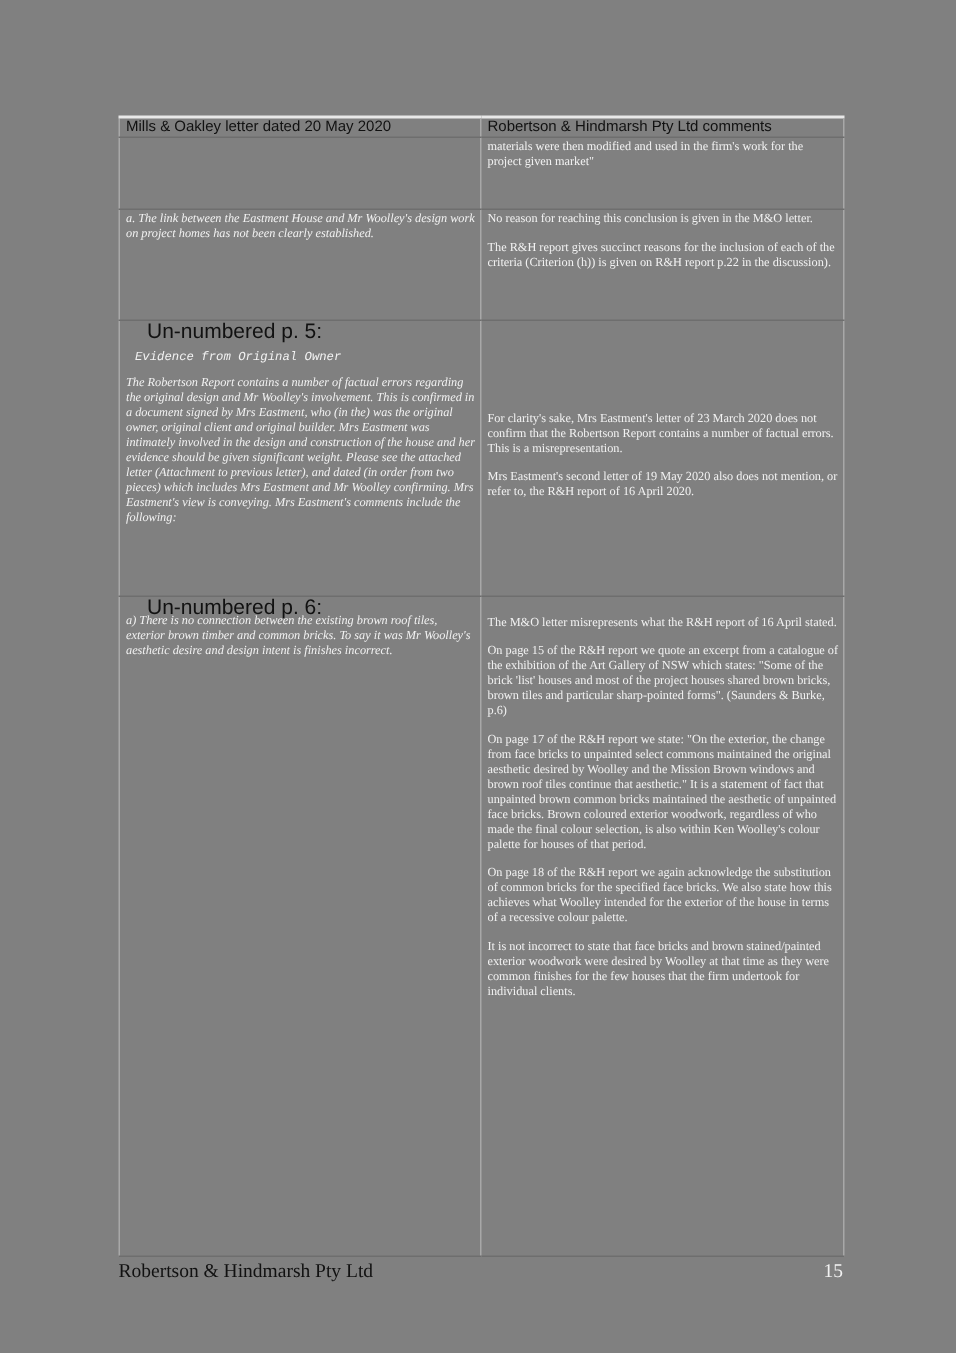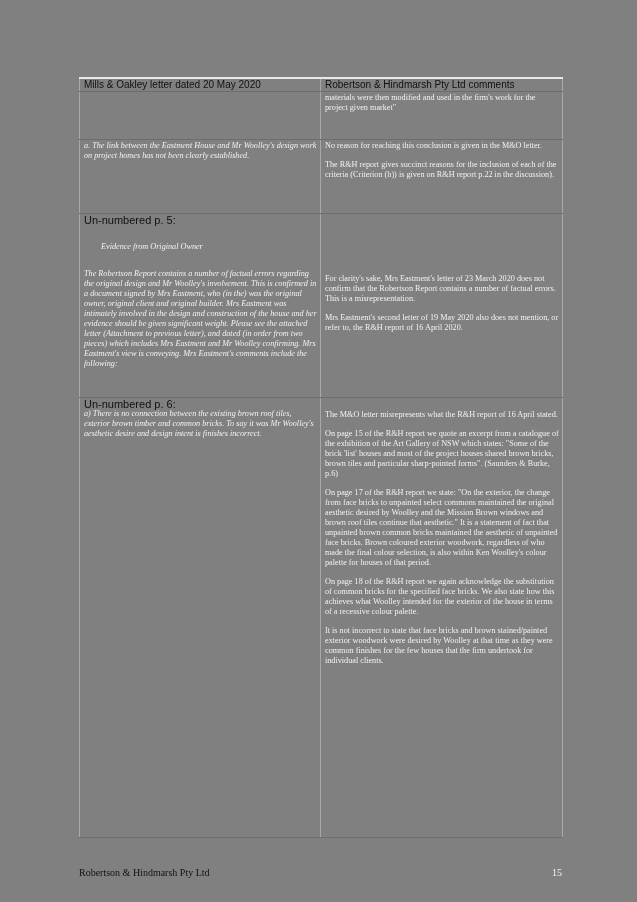--- a/index.html
+++ b/index.html
@@ -15,24 +15,24 @@
     border:1px solid #a8a8a8; border-top-color:#b8b8b8; border-bottom-color:#6e6e6e;
     vertical-align:top; padding:1px 3px 3px 4px; font-size:8.2px; line-height:10px;
     text-align:left; font-weight:normal;
   }
   .page-table th { color:#111; font-family:"Liberation Sans", sans-serif; font-size:10px; padding:1px 4px; }
   .hdr-row th { background:#808080; border-top:2px solid #e8e8e8; }
   col.c1 { width:241px; } col.c2 { width:242px; }
   .para { margin:0 0 9px 0; }
   .para:last-child { margin-bottom:0; }
   .italic { font-style:italic; }
-  .bold-head { color:#111; font-family:"Liberation Sans", sans-serif; font-size:11px; margin:0 0 9px 0; }
+  .bold-head { color:#111; font-family:"Liberation Sans", sans-serif; font-size:14px; margin:0 0 9px 14px; }
   .bold-head.tight { margin-bottom:0; }
   .dark { color:#111; }
-  .footer { position:absolute; left:79px; top:868px; width:483px; font-size:10px; line-height:9px; color:#f2f2f2; }
+  .footer { position:absolute; left:79px; top:842px; width:483px; font-size:13px; line-height:9px; color:#f2f2f2; }
   .footer .left span { display:block; }
   .footer .page-num { position:absolute; right:0; top:0; }
 </style>
 </head>
 <body>
 
 <table class="page-table">
   <colgroup>
       <col class="c1">
       <col class="c2">
@@ -53,21 +53,21 @@
       <p class="para italic">a. The link between the Eastment House and Mr Woolley's design work on project homes has not been clearly established.</p>
     </td>
     <td>
       <p class="para">No reason for reaching this conclusion is given in the M&amp;O letter.</p>
       <p class="para">The R&amp;H report gives succinct reasons for the inclusion of each of the criteria (Criterion (h)) is given on R&amp;H report p.22 in the discussion).</p>
     </td>
   </tr>
   <tr style="height:184px;">
     <td>
       <p class="bold-head">Un-numbered p. 5:</p>
-      <p class="para italic" style="margin:17px;">Evidence from Original Owner</p>
+      <p class="para italic" style="margin:6px;font-family:Liberation Mono, monospace;">Evidence from Original Owner</p>
       <p class="para italic">The Robertson Report contains a number of factual errors regarding the original design and Mr Woolley's involvement. This is confirmed in a document signed by Mrs Eastment, who (in the) was the original owner, original client and original builder. Mrs Eastment was intimately involved in the design and construction of the house and her evidence should be given significant weight. Please see the attached letter (Attachment to previous letter), and dated (in order from two pieces) which includes Mrs Eastment and Mr Woolley confirming. Mrs Eastment's view is conveying. Mrs Eastment's comments include the following:</p>
     </td>
     <td style="padding-top:60px;">
       <p class="para">For clarity's sake, Mrs Eastment's letter of 23 March 2020 does not confirm that the Robertson Report contains a number of factual errors. This is a misrepresentation.</p>
       <p class="para">Mrs Eastment's second letter of 19 May 2020 also does not mention, or refer to, the R&amp;H report of 16 April 2020.</p>
     </td>
   </tr>
   <tr style="height:440px;">
     <td>
       <p class="bold-head tight">Un-numbered p. 6:</p>

